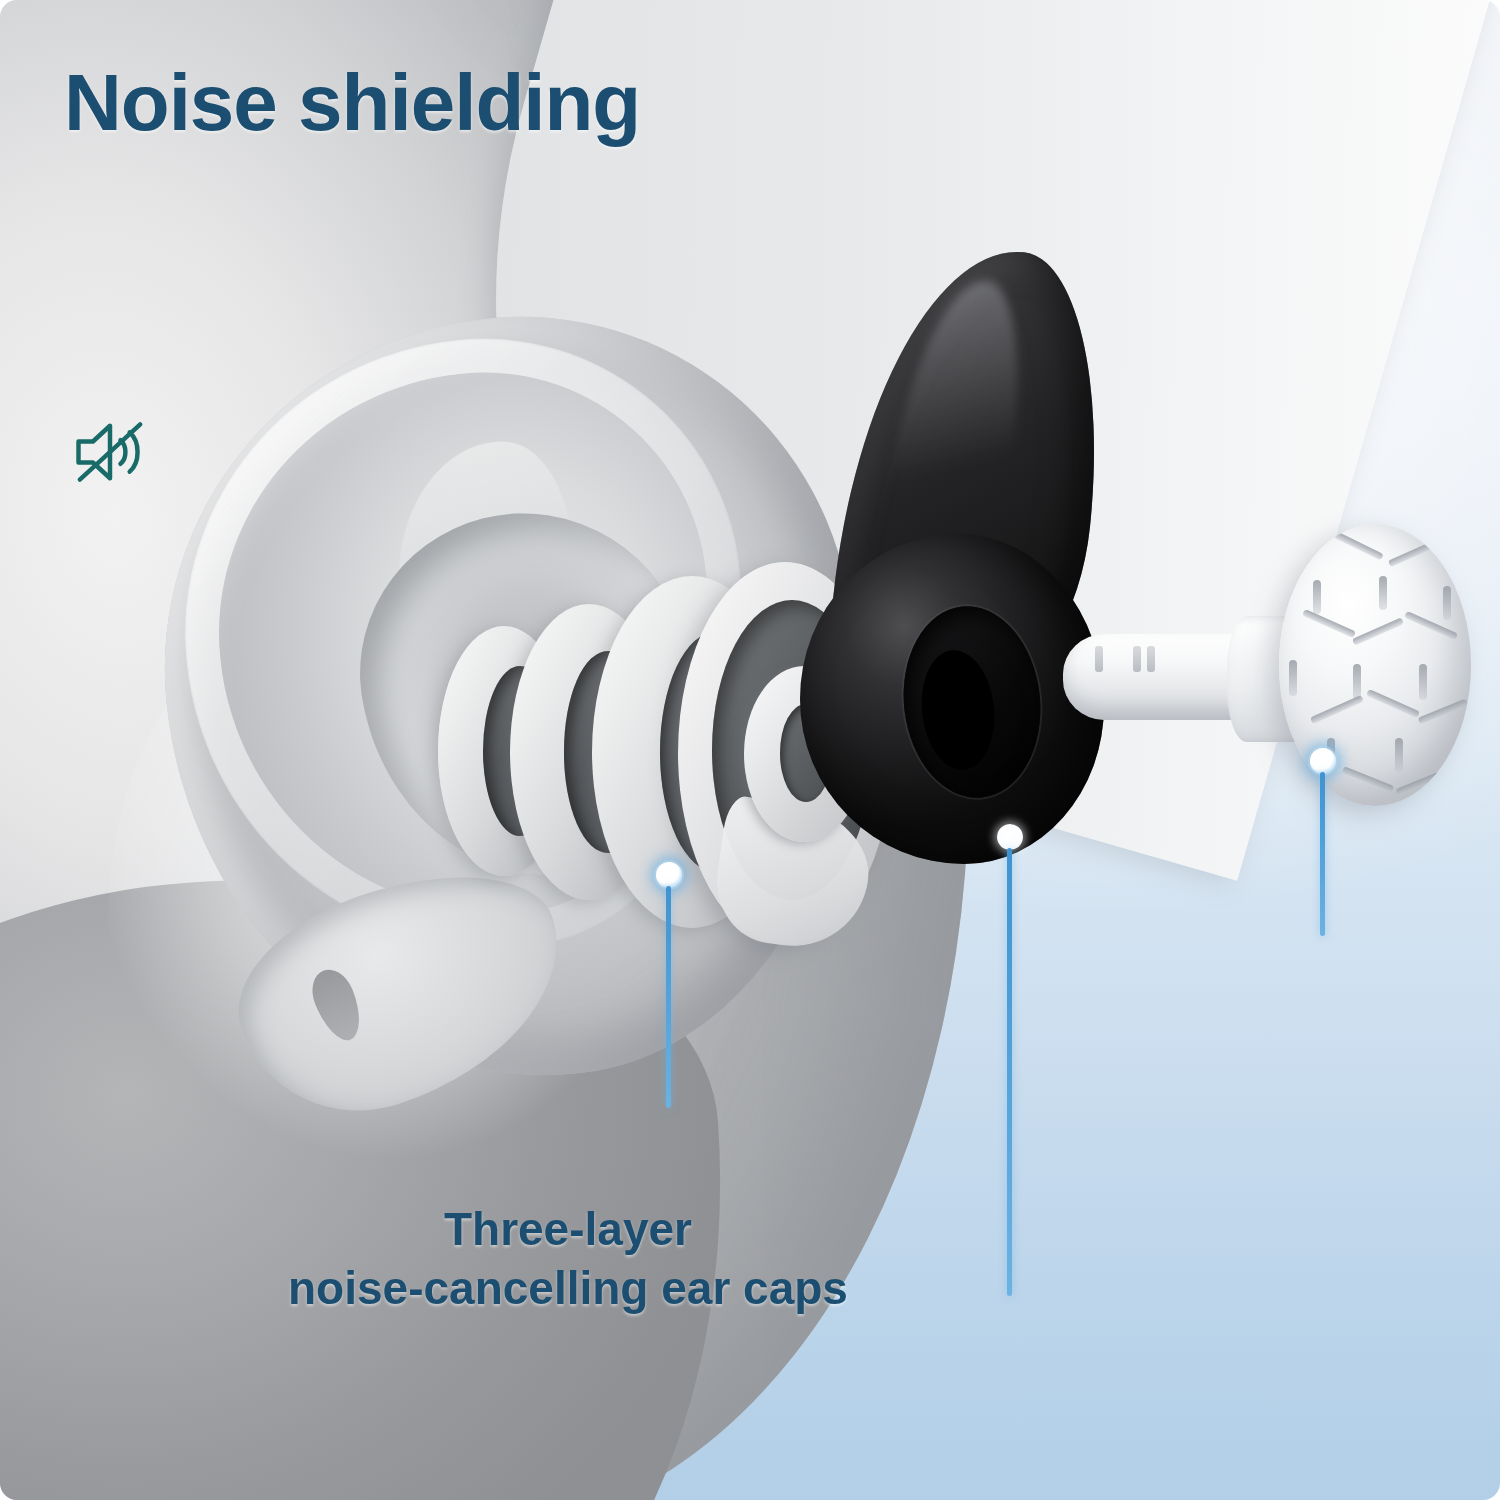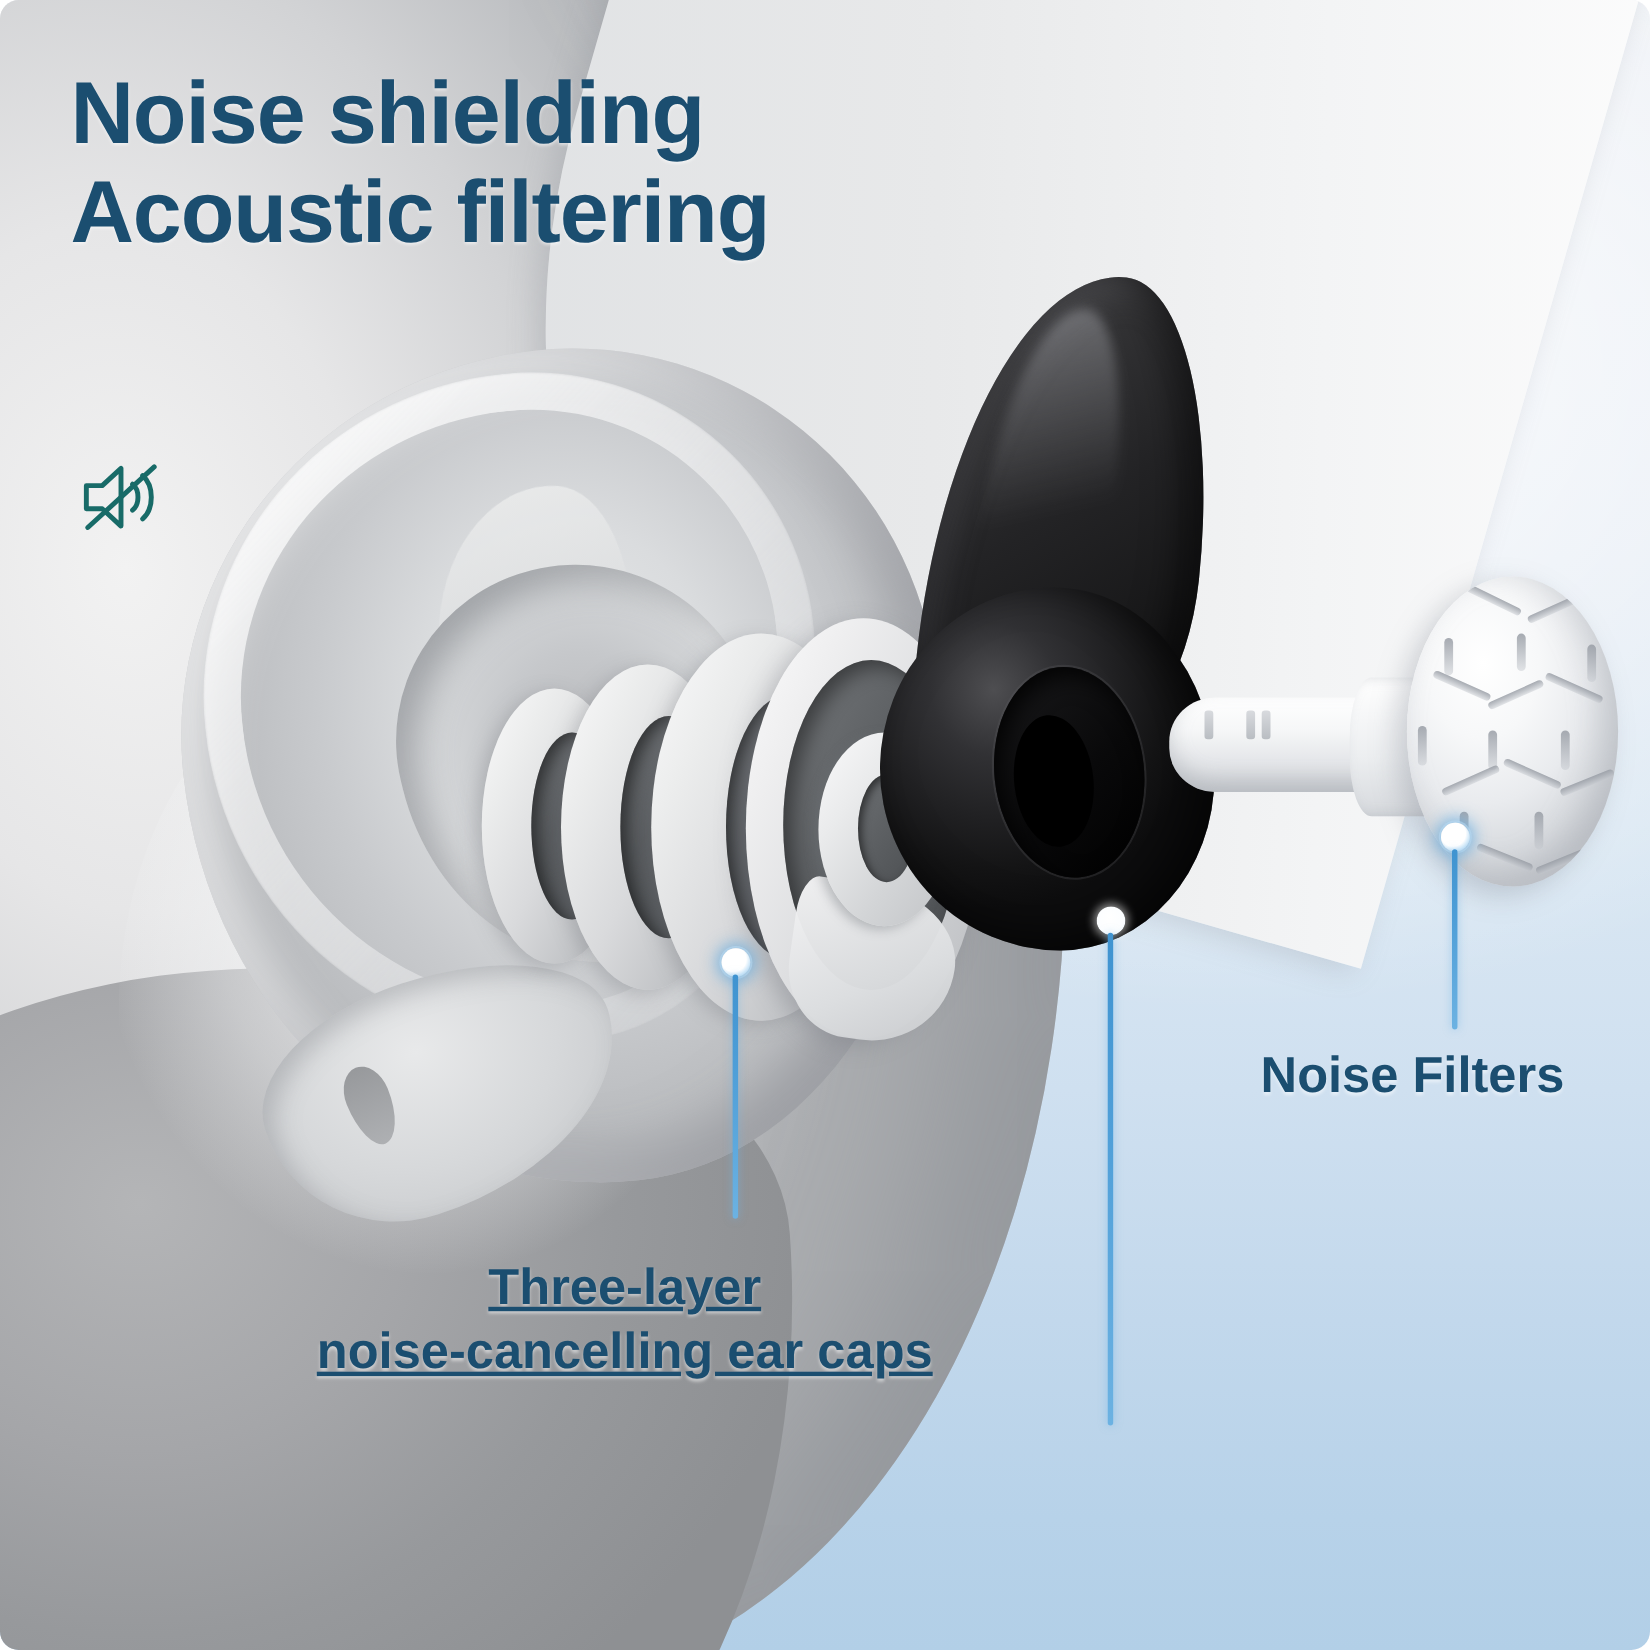--- a/index.html
+++ b/index.html
@@ -316,21 +316,21 @@
   .label{
     position:absolute;
     color:#1b4e70;
     font-weight:bold;
     font-size:46px;
     line-height:1.28;
     text-shadow:0 2px 3px rgba(255,255,255,.5);
     white-space:nowrap;
   }
   .label span{ display:block; }
-  .lbl-caps{ left:288px; top:1140px; text-align:center;text-decoration:underline; }
+  .lbl-caps{ left:288px; top:1200px; text-align:center; }
   .lbl-caps .l1{ text-align:center; }
   .lbl-fins{ left:706px; top:1316px; }
   .lbl-filters{ left:1146px; top:948px; }
 </style>
 </head>
 <body>
 
 <div id="poster">
 
   <div class="bg-glow"></div>
@@ -408,36 +408,32 @@
   <div class="lline" style="left:666px;  top:886px;  height:222px;"></div>
 
   <div class="dot plain" style="left:997px;  top:824px;"></div>
   <div class="lline" style="left:1007px; top:848px;  height:448px;"></div>
 
   <div class="dot" style="left:1310px; top:748px;"></div>
   <div class="lline" style="left:1320px; top:772px;  height:164px;"></div>
 
   <div class="headline">
     <span>Noise shielding</span>
-    <span>Acoustic filtering</span>
   </div>
 
 
   <div class="mute-icon">
     <svg width="84" height="84" viewBox="0 0 64 64" fill="none" stroke="#186b68" stroke-width="3.4" stroke-linecap="round" stroke-linejoin="round">
       <path d="M8 24 H19 L32 12 V52 L19 40 H8 Z"></path>
       <path d="M40 23 C45 27 45 37 40 41"></path>
       <path d="M47 17 C55 24 55 40 47 47"></path>
       <line x1="9" y1="53" x2="55" y2="11"></line>
     </svg>
   </div>
 
   <div class="label lbl-caps">
     <span class="l1">Three-layer</span>
     <span>noise-cancelling ear caps</span>
   </div>
 
 
-  <div class="label lbl-filters">
-    <span>Noise Filters</span>
-  </div>
 
 </div>
 
 </body></html>

